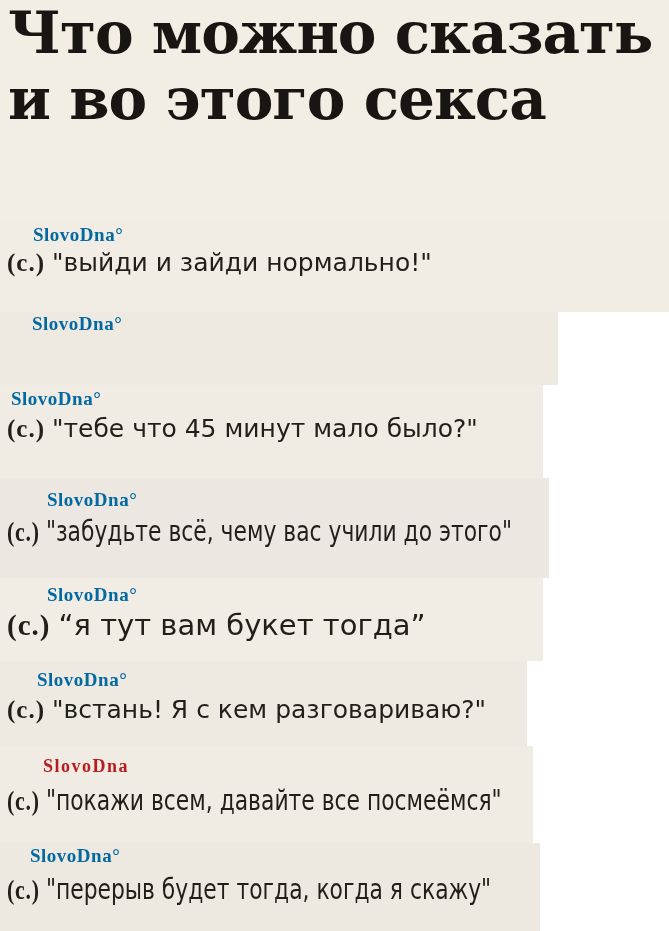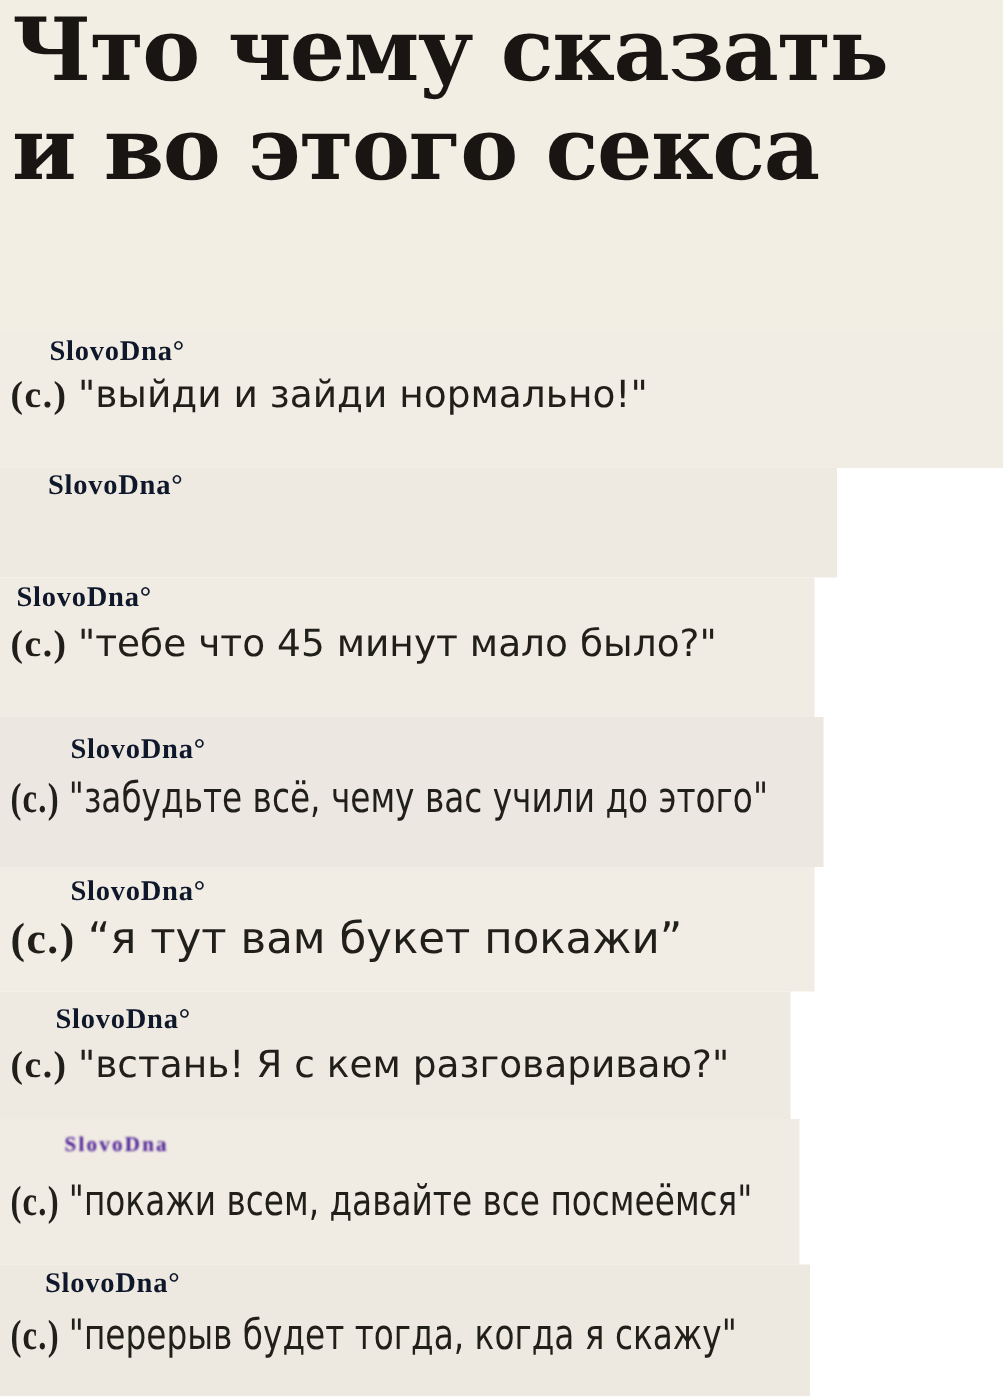--- a/index.html
+++ b/index.html
@@ -23,23 +23,23 @@
     position:absolute;top:0;left:8px;margin:0;
     font-family:"DejaVu Serif","Liberation Serif",serif;
     font-weight:700;font-size:58px;line-height:66px;letter-spacing:-1px;
     color:#181512;
   }
   .title span{display:block;white-space:nowrap;}
 
   .wm{
     position:absolute;margin:0;white-space:nowrap;
     font-family:"Liberation Serif",serif;font-weight:700;
-    font-size:19px;letter-spacing:.5px;color:#0f172a;
+    font-size:19px;letter-spacing:.5px;color:#0369a1;
   }
-  .wm.degraded{font-size:14px;letter-spacing:1.5px;filter:blur(.7px);color:#4c1d95;}
+  .wm.degraded{font-size:18px;letter-spacing:1.5px;filter:blur(.7px);color:#b91c1c;}
 
   .quote{
     position:absolute;margin:0;white-space:nowrap;color:#211f1a;
   }
   .prefix{
     font-family:"Liberation Serif",serif;font-weight:700;letter-spacing:1px;
   }
   .qtext{
     font-family:"DejaVu Sans","Liberation Sans",sans-serif;
   }
@@ -58,21 +58,21 @@
   .s7 .wm{top:10px;left:43px;}  .s7 .quote{top:38px;left:7px;}
   .s8 .wm{top:2px;left:30px;}   .s8 .quote{top:30px;left:7px;}
 </style>
 </head>
 <body>
 
 <div class="canvas">
 
   <div class="strip s0">
     <h1 class="title">
-      <span>Что чему сказать</span>
+      <span>Что можно сказать</span>
       <span>и во этого секса</span>
     </h1>
   </div>
 
   <div class="strip s1">
     <p class="wm">SlovoDna°</p>
     <p class="quote f-normal"><span class="prefix">(с.)</span> <span class="qtext">"выйди и зайди нормально!"</span></p>
   </div>
 
   <div class="strip s2">
@@ -84,21 +84,21 @@
     <p class="quote f-normal"><span class="prefix">(с.)</span> <span class="qtext">"тебе что 45 минут мало было?"</span></p>
   </div>
 
   <div class="strip s4">
     <p class="wm">SlovoDna°</p>
     <p class="quote f-cond"><span class="prefix">(с.)</span> <span class="qtext">"забудьте всё, чему вас учили до этого"</span></p>
   </div>
 
   <div class="strip s5">
     <p class="wm">SlovoDna°</p>
-    <p class="quote f-big"><span class="prefix">(с.)</span> <span class="qtext">“я тут вам букет покажи”</span></p>
+    <p class="quote f-big"><span class="prefix">(с.)</span> <span class="qtext">“я тут вам букет тогда”</span></p>
   </div>
 
   <div class="strip s6">
     <p class="wm">SlovoDna°</p>
     <p class="quote f-normal"><span class="prefix">(с.)</span> <span class="qtext">"встань! Я с кем разговариваю?"</span></p>
   </div>
 
   <div class="strip s7">
     <p class="wm degraded">SlovoDna</p>
     <p class="quote f-cond"><span class="prefix">(с.)</span> <span class="qtext">"покажи всем, давайте все посмеёмся"</span></p>

